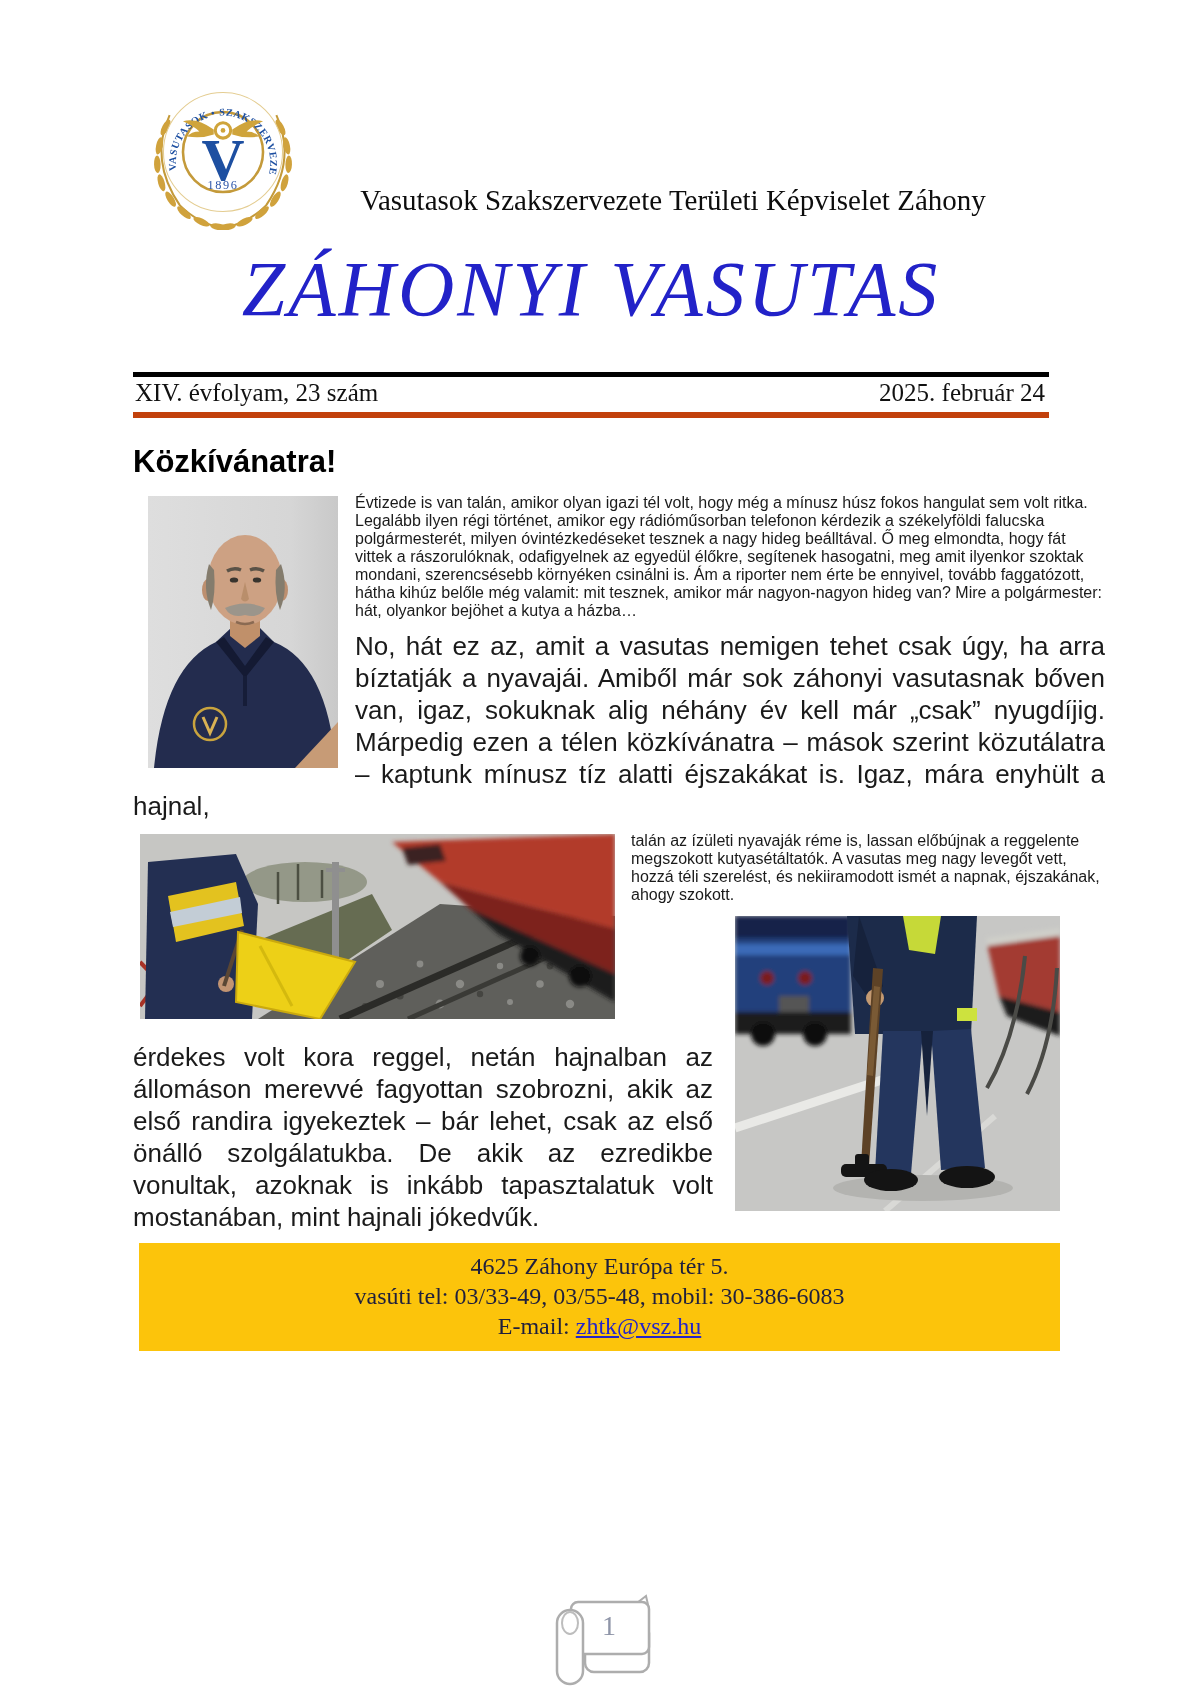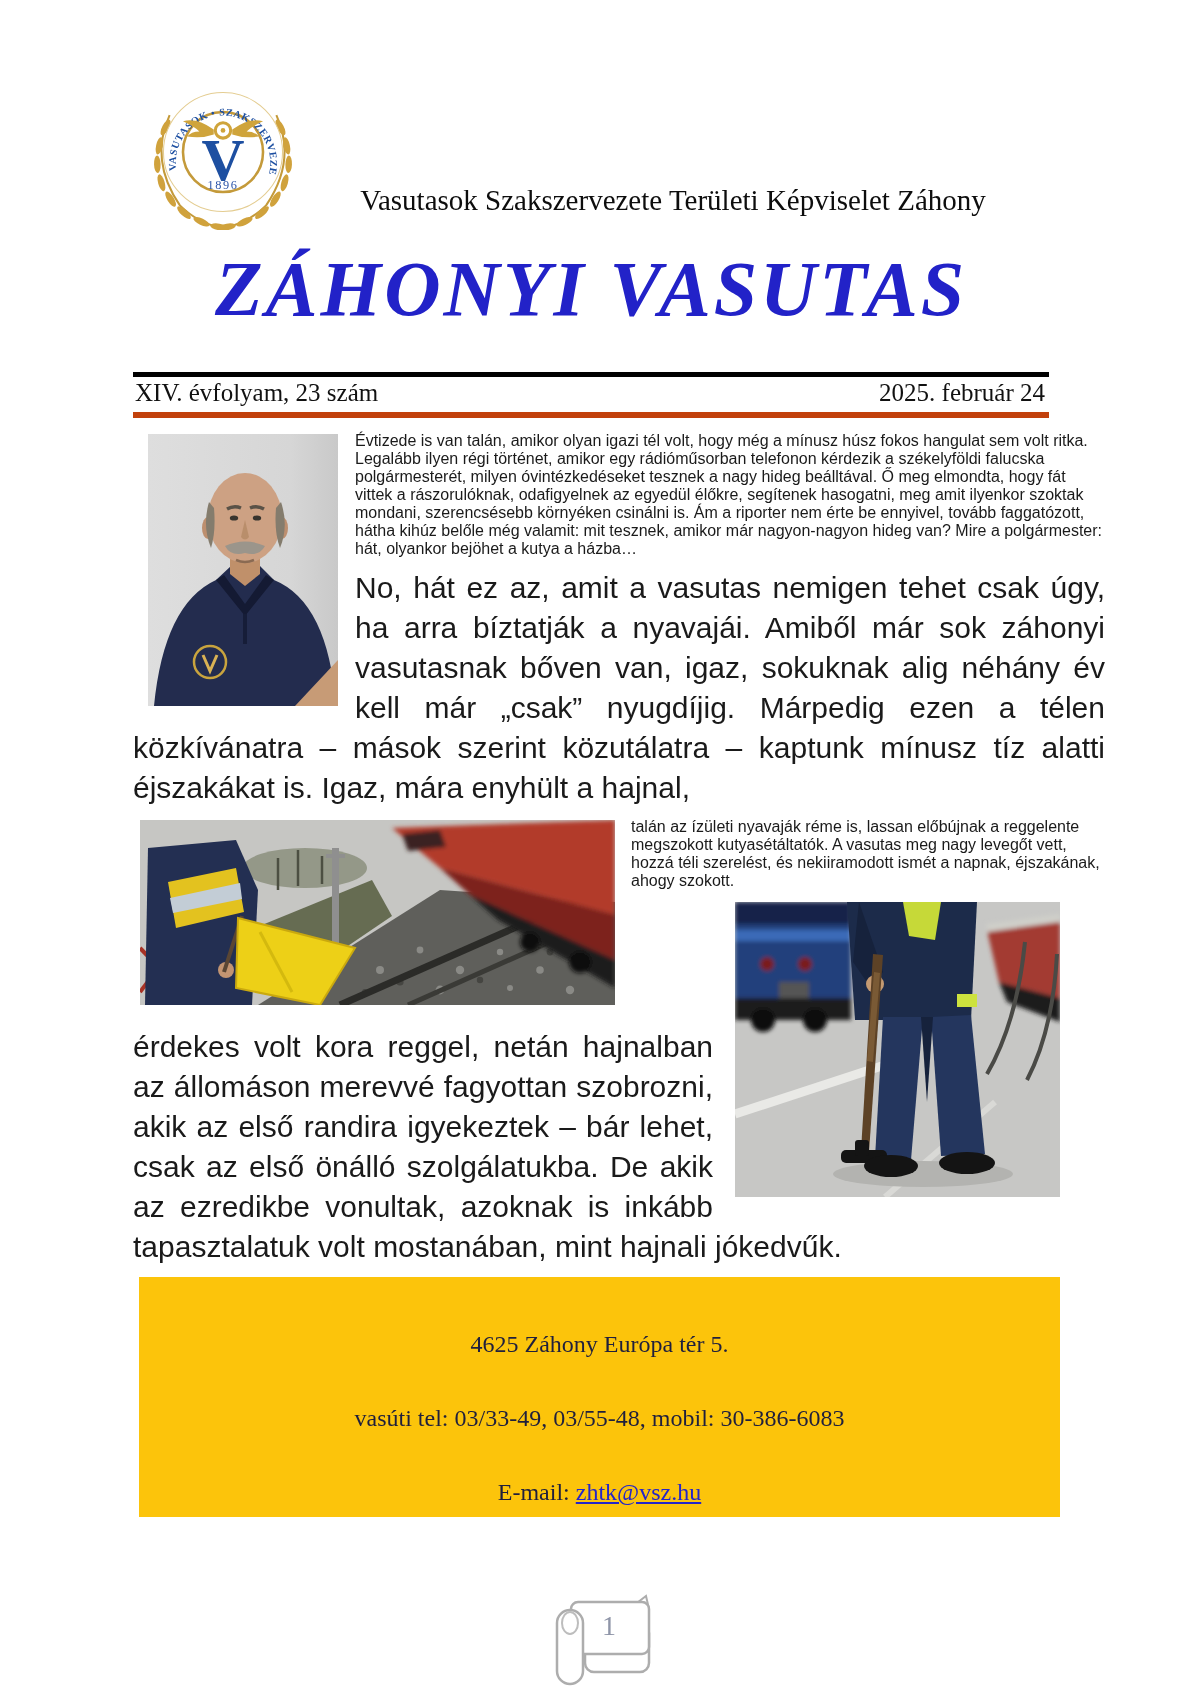--- a/index.html
+++ b/index.html
@@ -10,49 +10,49 @@
   }
   
   .masthead{position:relative;height:372px;width:972px;}
   .logo-wrap{position:absolute;left:12px;top:74px;width:156px;height:158px;}
   .org-line{
     position:absolute;left:150px;top:184px;width:780px;text-align:center;
     font-family:"Liberation Serif",serif;font-size:29px;color:#0d0d0d;white-space:nowrap;
   }
   .newsletter-title{
     position:absolute;left:0;top:244px;width:916px;margin:0;text-align:center;
-    font-family:"Liberation Serif",serif;font-style:italic;font-weight:bold;
+    font-family:"Liberation Serif",serif;font-style:italic;font-weight:normal;
     font-size:78px;letter-spacing:3px;color:var(--title-blue,#2222c8);white-space:nowrap;
   }
   
   .issue-bar{
     width:916px;box-sizing:border-box;display:flex;justify-content:space-between;
     border-top:5px solid #000;border-bottom:6px solid #c2410c;
     font-family:"Liberation Serif",serif;font-size:25px;color:#111;
     padding:2px 4px 5px 2px;
   }
   
   .article{width:972px;}
   .headline{font-size:31px;font-weight:bold;margin:26px 0 0 0;color:#000;
     font-family:"Liberation Sans",sans-serif;}
-  .article p{margin:10px 0 0 0;text-align:justify;font-size:30px;line-height:40px;}
+  .article p{margin:10px 0 0 0;text-align:justify;font-size:26px;line-height:32px;}
   .article p.first{margin-top:14px;}
   figure{margin:0;padding:0;display:block;}
   .float-portrait{float:left;width:190px;height:272px;margin:2px 17px 6px 15px;}
   .float-train{float:left;width:475px;height:185px;margin:2px 16px 22px 7px;}
   .float-platform{float:right;width:325px;height:295px;margin:2px 45px 0 22px;}
   figure svg{display:block;width:100%;height:100%;}
   
   .contact{
     clear:both;width:921px;margin:10px 0 0 6px;box-sizing:border-box;
     background:var(--footer-yellow,#fcc40b);text-align:center;
     font-family:"Liberation Serif",serif;font-size:24px;color:#1f1f3d;
     padding:8px 0 10px;
   }
-  .contact .line{line-height:30px;margin-top:44px;}
+  .contact .line{line-height:30px;}
   .email-link{color:var(--link-blue,#2525c8);text-decoration:underline;}
   
   .page-scroll{position:absolute;left:545px;top:1594px;width:112px;height:100px;}
   .page-scroll .num{
     position:absolute;left:44px;top:16px;width:40px;text-align:center;
     font-family:"Liberation Serif",serif;font-size:28px;color:#8f95a8;
   }
 </style>
 </head>
 <body>
@@ -113,20 +113,21 @@
     <div class="org-line">Vasutasok Szakszervezete Területi Képviselet Záhony</div>
     <h1 class="newsletter-title">ZÁHONYI VASUTAS</h1>
   </header>
 
   <div class="issue-bar">
     <span>XIV. évfolyam, 23 szám</span>
     <span>2025. február 24</span>
   </div>
 
   <main class="article">
+    <h2 class="headline">Közkívánatra!</h2>
 
     <p class="first">
       </p><figure class="float-portrait" role="img" aria-label="Idős bajuszos vasutas portréja sötétkék galléros pólóban, arany szakszervezeti emblémával">
         <svg viewBox="0 0 190 272" preserveAspectRatio="none">
           <defs>
             <linearGradient id="pbg" x1="0" y1="0" x2="1" y2="0">
               <stop offset="0" stop-color="#dedede"></stop>
               <stop offset="0.75" stop-color="#d6d6d6"></stop>
               <stop offset="1" stop-color="#c9c9c9"></stop>
             </linearGradient>

